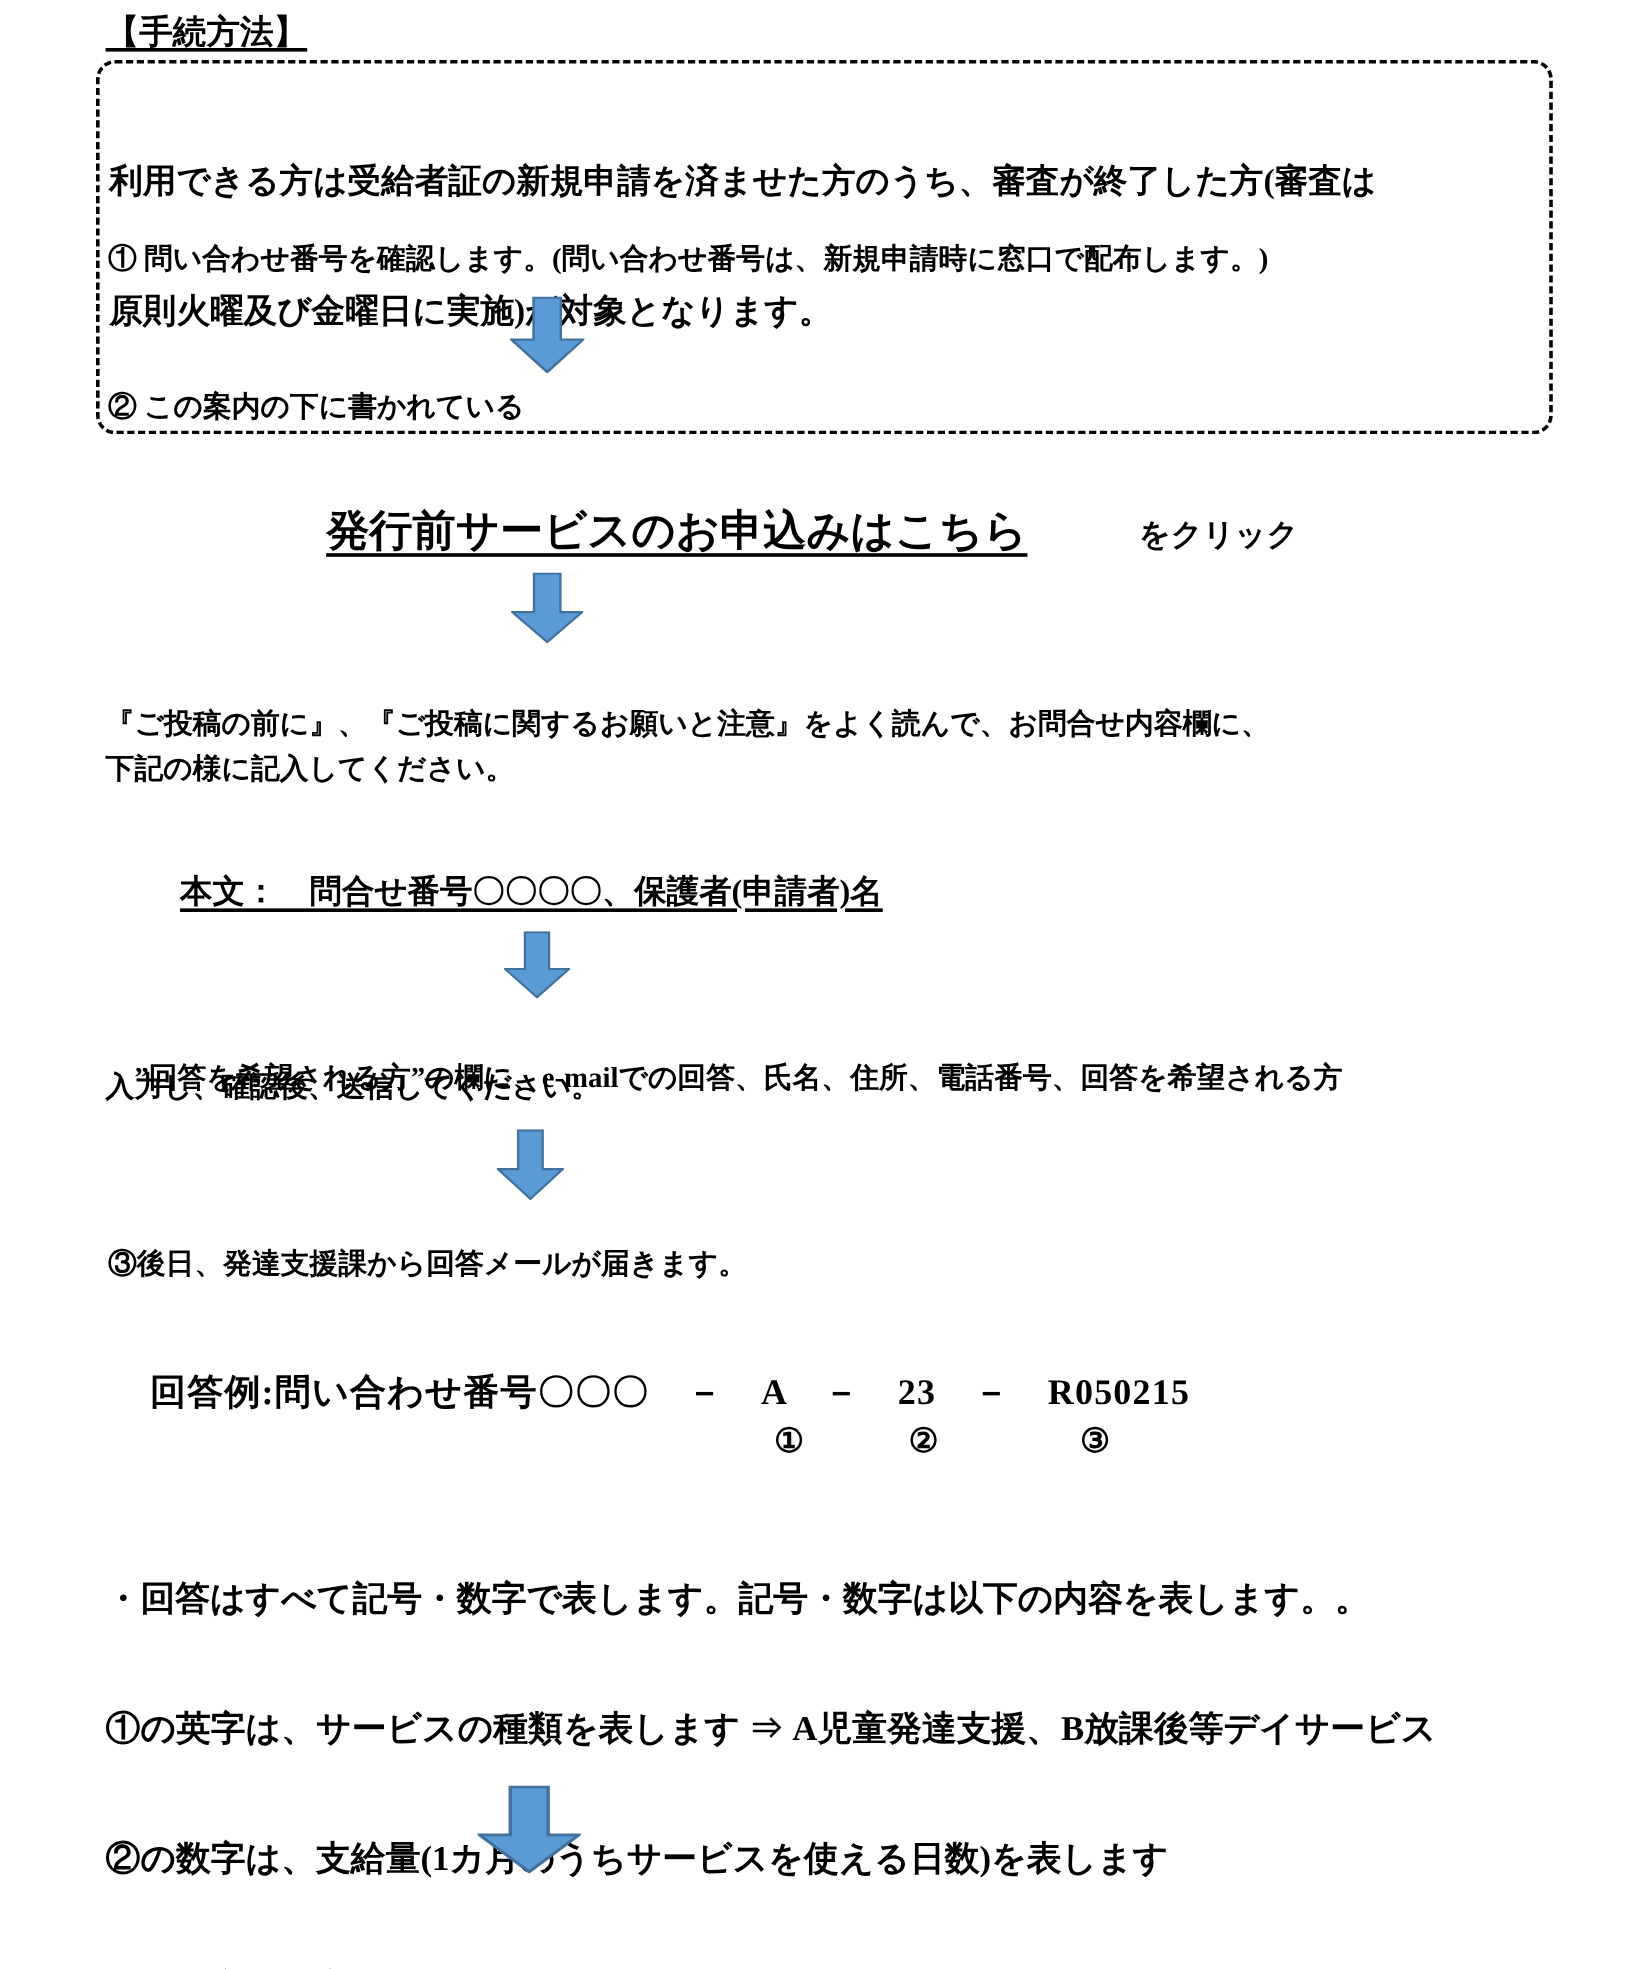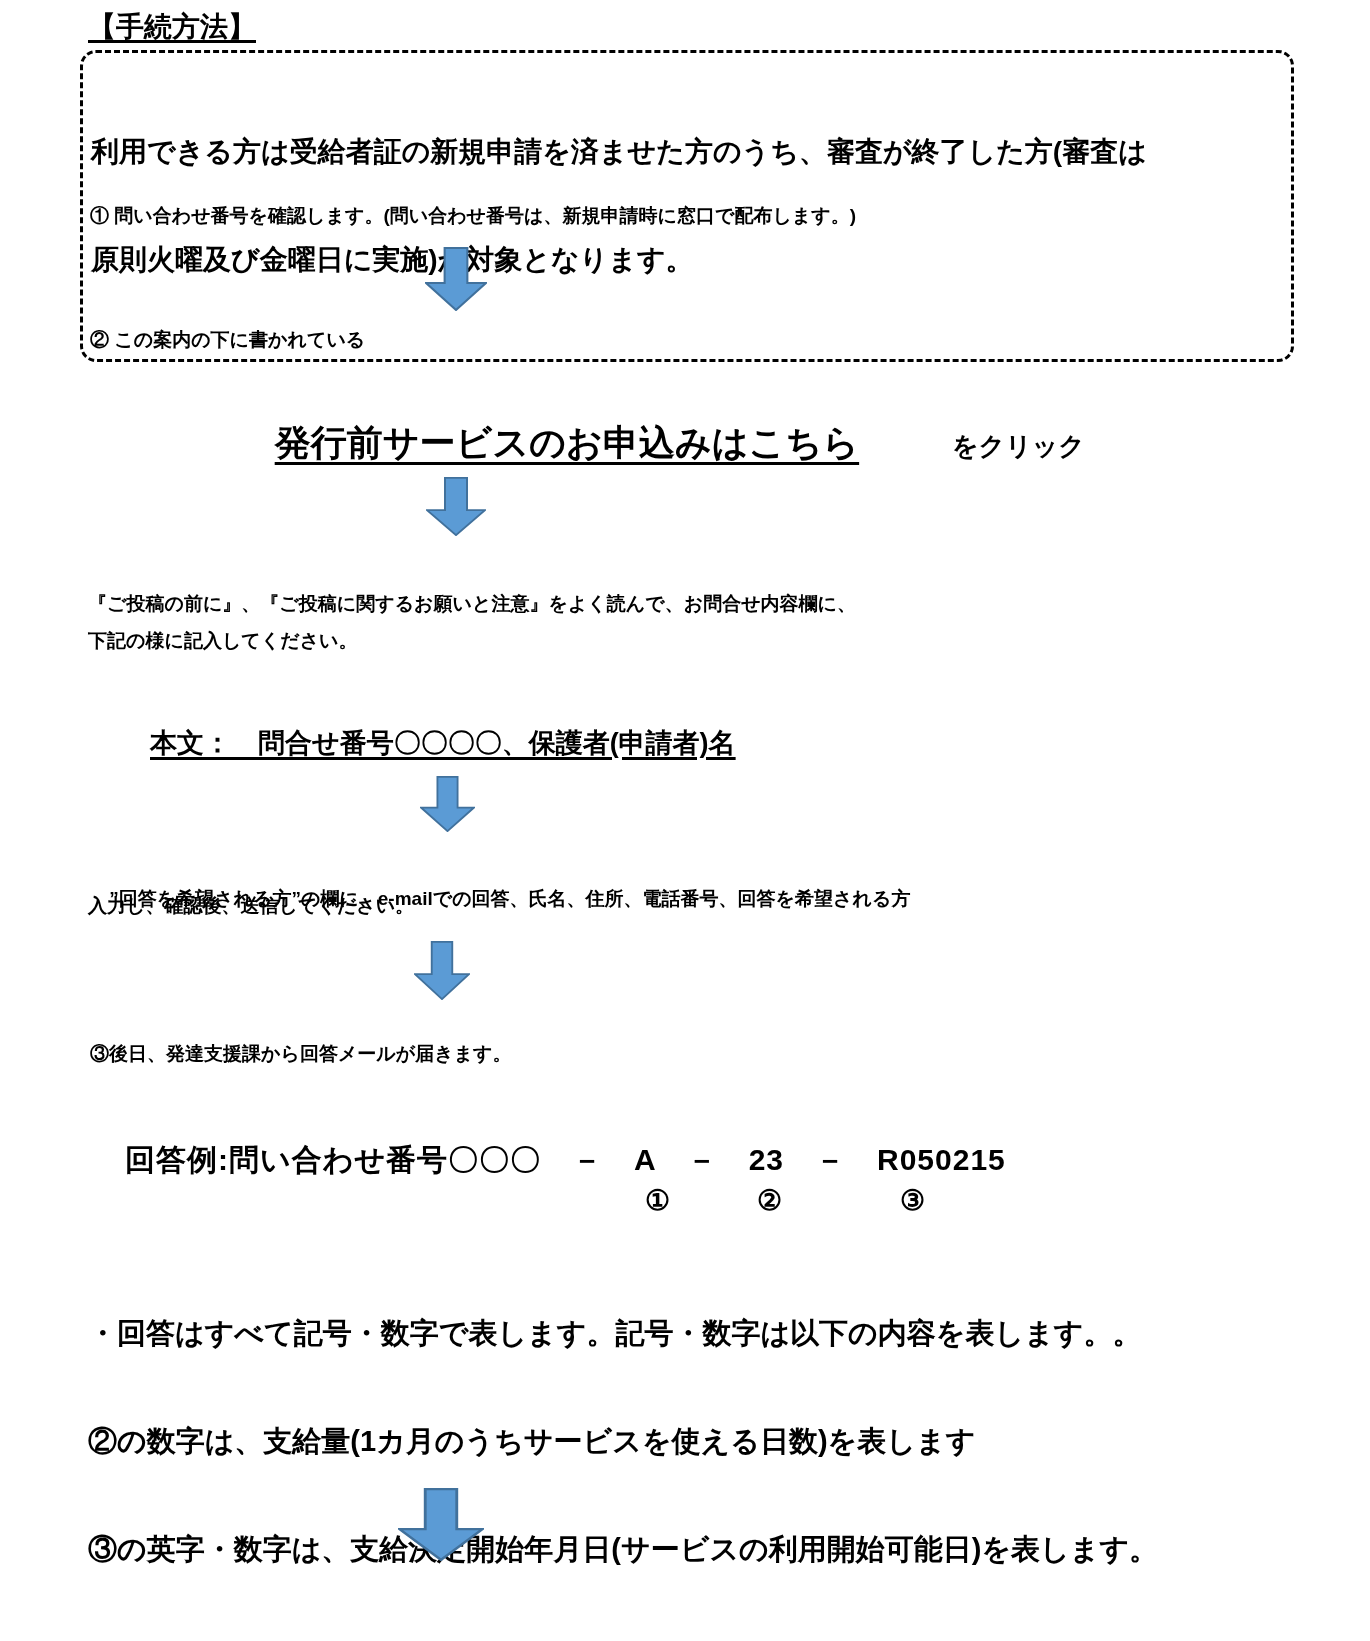--- a/index.html
+++ b/index.html
@@ -6,21 +6,21 @@
     margin: 0;
     padding: 0;
     background: #ffffff;
   }
   .doc {
     position: relative;
     width: 1370px;
     height: 1641px;
     background: var(--bg, #ffffff);
     color: var(--text, #000000);
-    font-family: Liberation Sans, sans-serif;
+    font-family: Liberation Serif, serif;
     font-weight: bold;
     overflow: hidden;
   }
   .abs {
     position: absolute;
     white-space: pre;
   }
   .title {
     font-size: 28px;
     text-decoration: underline;
@@ -30,21 +30,21 @@
   .notice-box {
     position: absolute;
     border: 3px dashed #000000;
     border-radius: 16px;
     padding: 9px 8px;
     font-size: 28px;
     line-height: 36px;
     white-space: pre;
   }
   .body-line {
-    font-size: 19px;
+    font-size: 24px;
     line-height: 32px;
   }
   .underlined {
     text-decoration: underline;
     text-underline-offset: 5px;
     text-decoration-thickness: 2.5px;
   }
   .link-row {
     font-size: 26px;
   }
@@ -137,20 +137,21 @@
   <div class="abs body-line" style="left:90px; top:1038px">③後日、発達支援課から回答メールが届きます。</div>
 
   <div class="abs answer-line" style="left:125px; top:1140px">回答例:問い合わせ番号〇〇〇　－　A　－　23　－　R050215</div>
 
   <div class="abs marker" style="left:645px; top:1184px">①</div>
   <div class="abs marker" style="left:757px; top:1184px">②</div>
   <div class="abs marker" style="left:900px; top:1184px">③</div>
 
   <div class="abs expl" style="left:88px; top:1243px">
     <div>・回答はすべて記号・数字で表します。記号・数字は以下の内容を表します。。</div>
+    <div>①の英字は、サービスの種類を表します ⇒ A児童発達支援、B放課後等デイサービス</div>
     <div>②の数字は、支給量(1カ月のうちサービスを使える日数)を表します</div>
     <div>③の英字・数字は、支給決定開始年月日(サービスの利用開始可能日)を表します。</div>
     
     
     
   </div>
 
   <svg class="arrow" style="left:398px; top:1488px" width="86" height="73" viewBox="0 0 60 64" preserveAspectRatio="none">
     <polygon points="19,1 41,1 41,36 59,36 30,63 1,36 19,36"></polygon>
   </svg>

